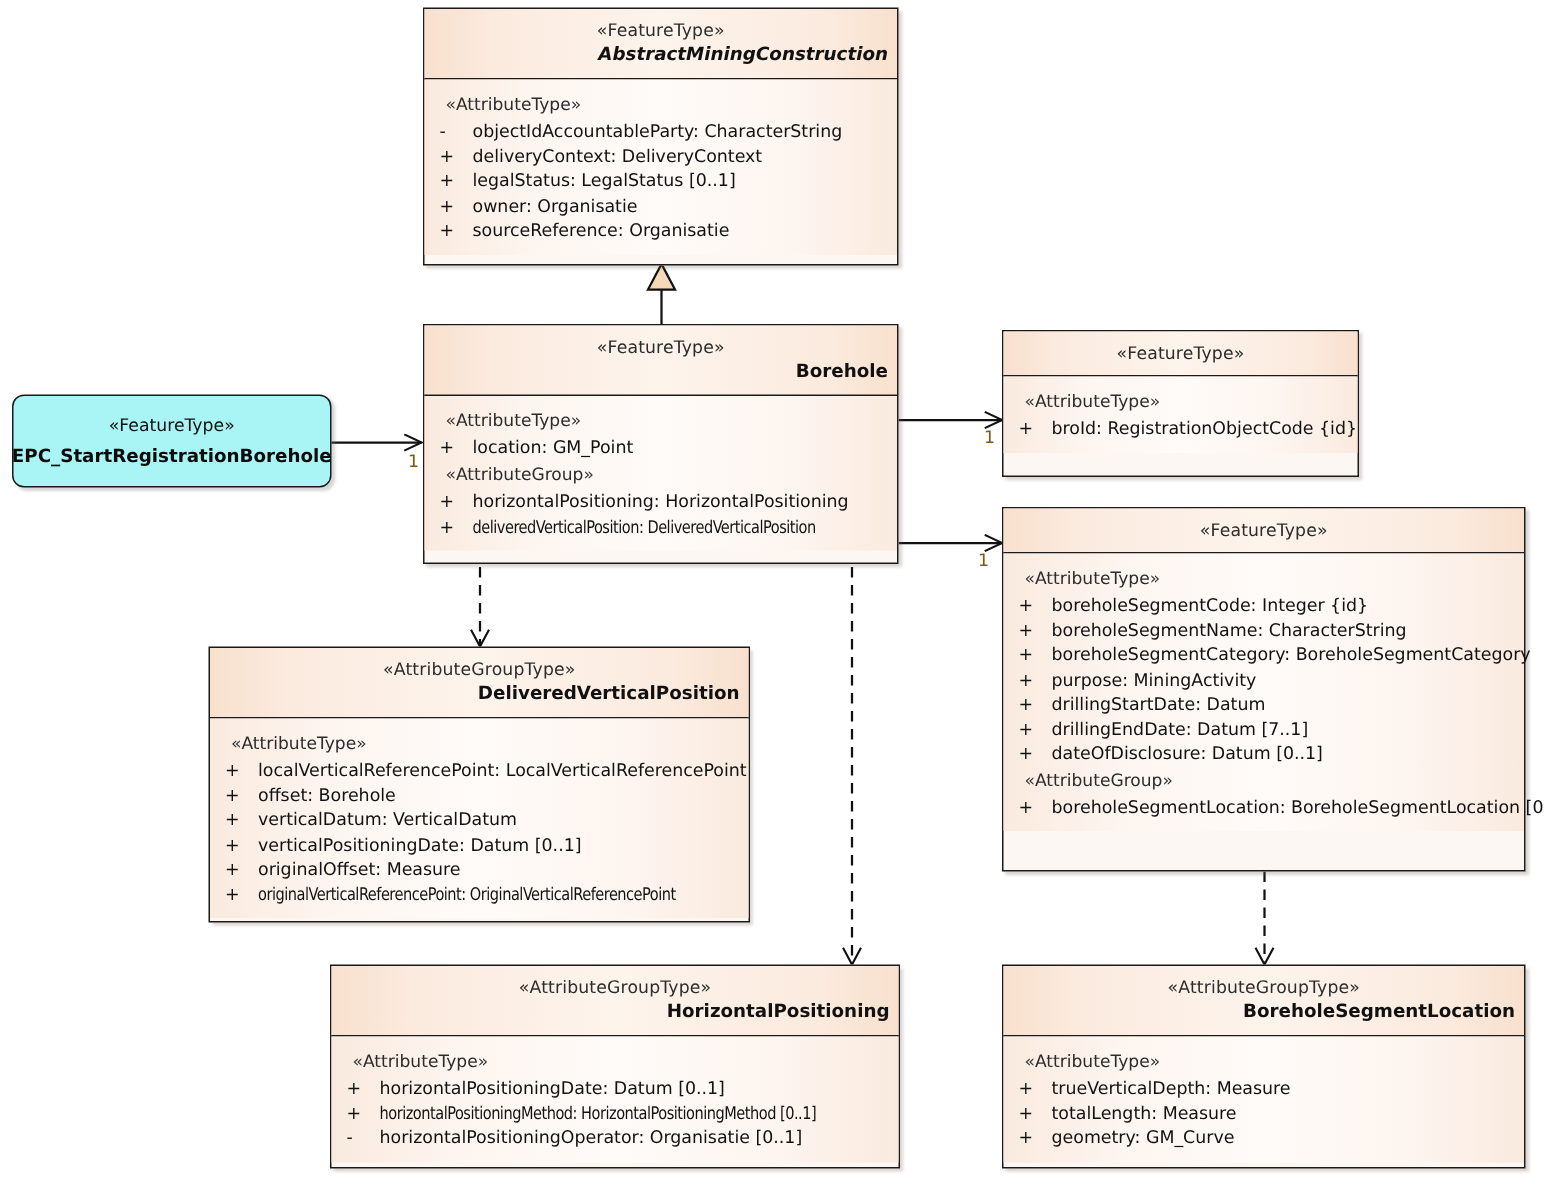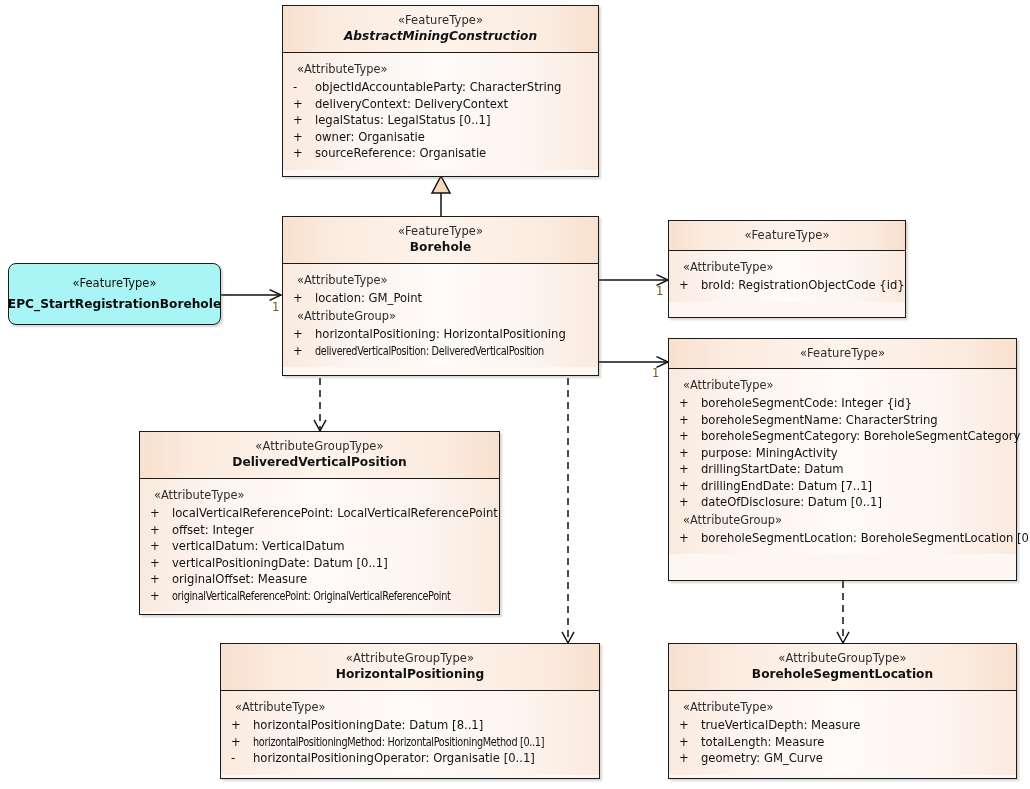--- a/index.html
+++ b/index.html
@@ -24,21 +24,21 @@
     background:linear-gradient(to right,#f8e0cd 0%,#fbeade 14%,#fdf4ec 50%,#fbeade 86%,#f8e0cd 100%);
     border-bottom:1.6px solid #1a1a1a;
     padding:7px 6px 8px 6px;
     text-align:center;
     line-height:1.22;
   }
   .uml .stereo{
     font-size:11.5px;color:#2c2c2c;display:block;letter-spacing:.1px;
   }
   .uml .cname{
-    font-size:12.2px;font-weight:bold;color:#111;display:block;margin-top:2px;
+    font-size:12.2px;font-weight:bold;color:#111;display:block;margin-top:2px;text-align:right;
   }
   .uml .cname.abstract{font-style:italic;}
   .uml .body{
     box-sizing:border-box;
     background:linear-gradient(to right,#faeade 0%,#fdf5f0 22%,#fffbf8 50%,#fdf5f0 78%,#faeade 100%);
     padding:7px 0 8px 0;
   }
   .grp{
     font-size:11.4px;color:#2c2c2c;padding:2px 0 2px 14px;line-height:1.35;white-space:nowrap;
   }
@@ -227,21 +227,21 @@
       <span class="cname">DeliveredVerticalPosition</span>
     </div>
     <div class="body">
       <div class="grp">«AttributeType»</div>
       <div class="attr">
         <span class="vis">+</span>
         <span class="sig">localVerticalReferencePoint: LocalVerticalReferencePoint</span>
       </div>
       <div class="attr">
         <span class="vis">+</span>
-        <span class="sig">offset: Integer</span>
+        <span class="sig">offset: Borehole</span>
       </div>
       <div class="attr">
         <span class="vis">+</span>
         <span class="sig">verticalDatum: VerticalDatum</span>
       </div>
       <div class="attr">
         <span class="vis">+</span>
         <span class="sig">verticalPositioningDate: Datum [0..1]</span>
       </div>
       <div class="attr">
@@ -257,21 +257,21 @@
 
   <div class="uml" style="left:220px;top:643px;width:380px;height:136px;">
     <div class="hdr">
       <span class="stereo">«AttributeGroupType»</span>
       <span class="cname">HorizontalPositioning</span>
     </div>
     <div class="body">
       <div class="grp">«AttributeType»</div>
       <div class="attr">
         <span class="vis">+</span>
-        <span class="sig">horizontalPositioningDate: Datum [8..1]</span>
+        <span class="sig">horizontalPositioningDate: Datum [0..1]</span>
       </div>
       <div class="attr tight">
         <span class="vis">+</span>
         <span class="sig">horizontalPositioningMethod: HorizontalPositioningMethod [0..1]</span>
       </div>
       <div class="attr">
         <span class="vis">-</span>
         <span class="sig">horizontalPositioningOperator: Organisatie [0..1]</span>
       </div>
     </div>

